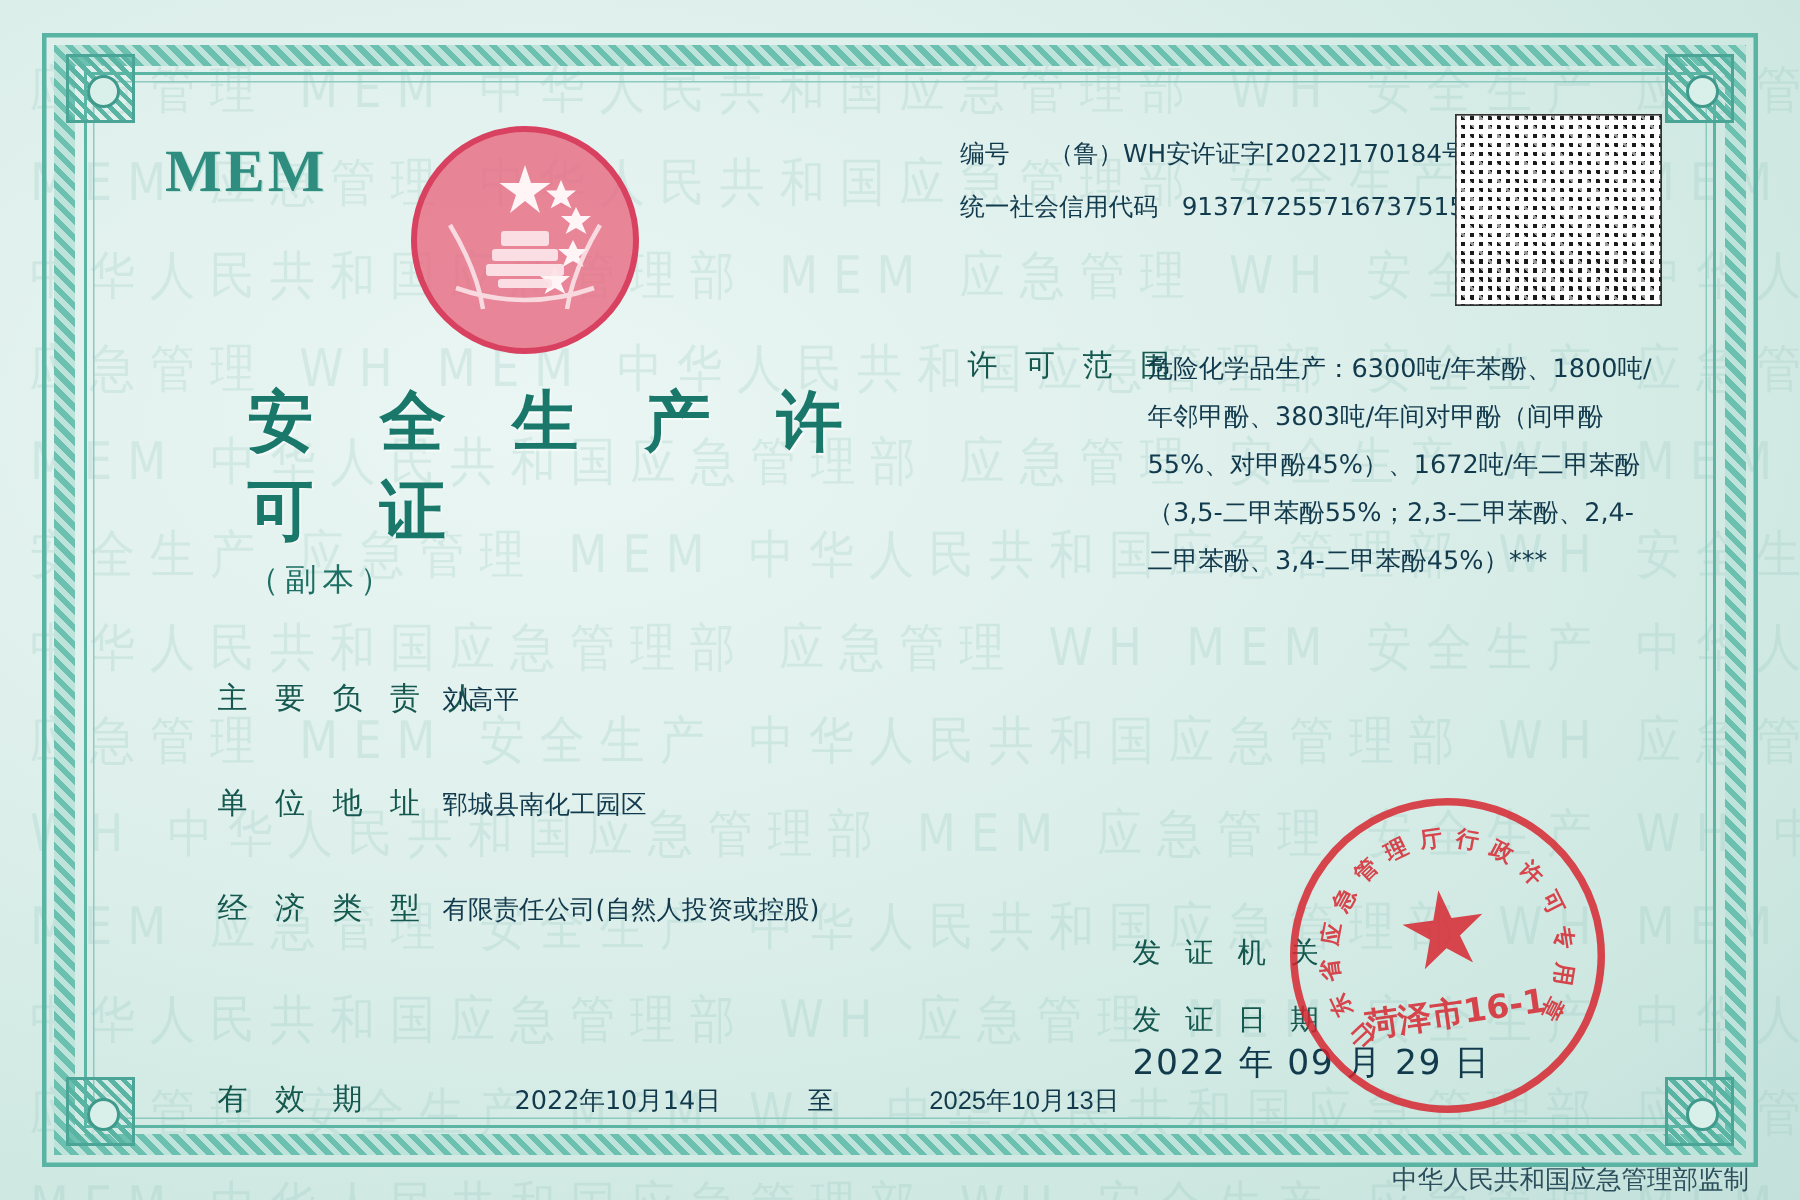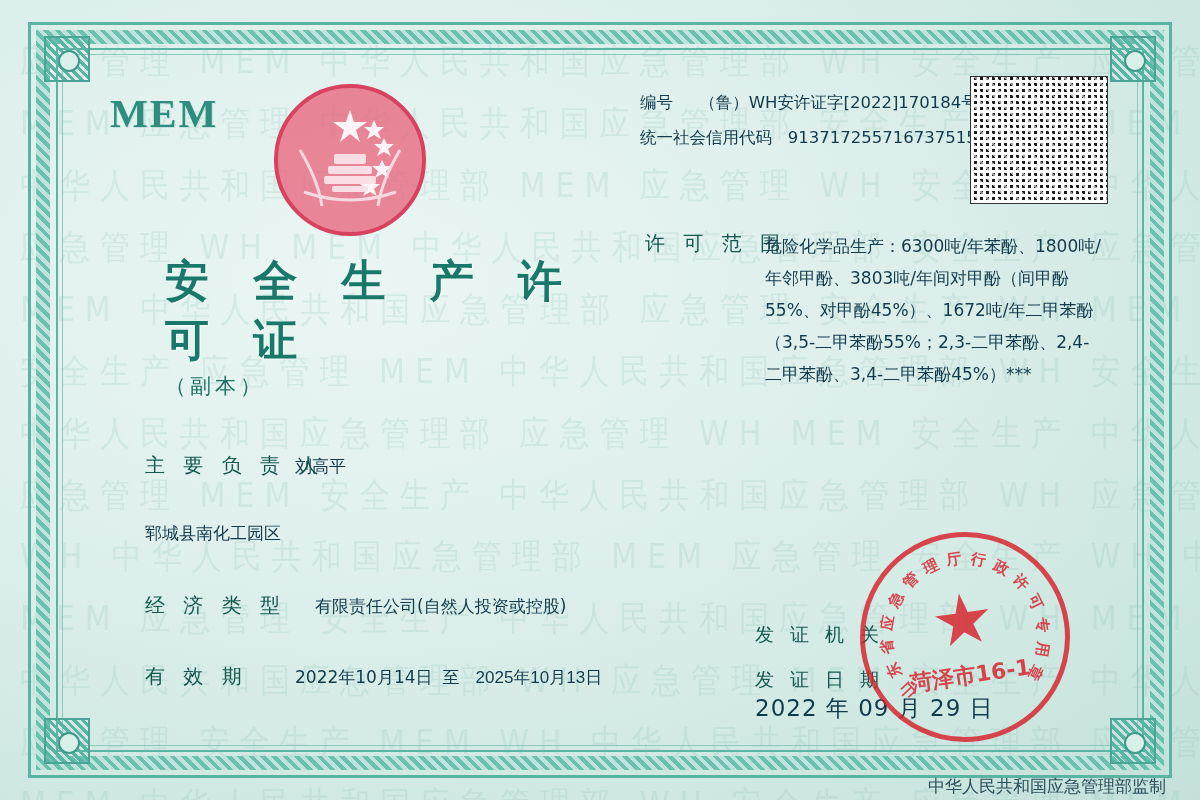--- a/index.html
+++ b/index.html
@@ -167,22 +167,22 @@
   .field .value {
     font-size: 17px;
     color: #123a4d;
     font-family: "DejaVu Sans", sans-serif;
     white-space: nowrap;
   }
 
   .f-company { left: 75px; top: 315px; }
   .f-person  { left: 75px; top: 390px; }
   .f-address { left: 75px; top: 460px; }
-  .f-econ    { left: 75px; top: 530px; gap: 20px; }
-  .f-valid   { left: 75px; top: 572px; }
+  .f-econ    { left: 75px; top: 530px; }
+  .f-valid   { left: 75px; top: 628px; gap: 48px; }
 
   .f-valid .value { letter-spacing: 0px; margin-top: 32px; }
   .f-valid .to { margin: 0 16px 0 10px; font-size: 17px; color:#123a4d; }
   .f-valid .value2 { font-size: 17px; color: #123a4d; }
 
   
   .serial {
     position: absolute;
     left: 570px; top: 30px;
     font-size: 16.5px;
@@ -353,20 +353,21 @@
     <div class="title">安 全 生 产 许 可 证</div>
     <div class="subtitle">（副本）</div>
 
 
     <div class="field f-person">
       <div class="label">主 要 负 责 人</div>
       <div class="value">刘高平</div>
     </div>
 
     <div class="field f-address">
+      <div class="label">单 位 地 址</div>
       <div class="value">郓城县南化工园区</div>
     </div>
 
     <div class="field f-econ">
       <div class="label">经 济 类 型</div>
       <div class="value">有限责任公司(自然人投资或控股)</div>
     </div>
 
     <div class="field f-valid">
       <div class="label">有 效 期</div>

